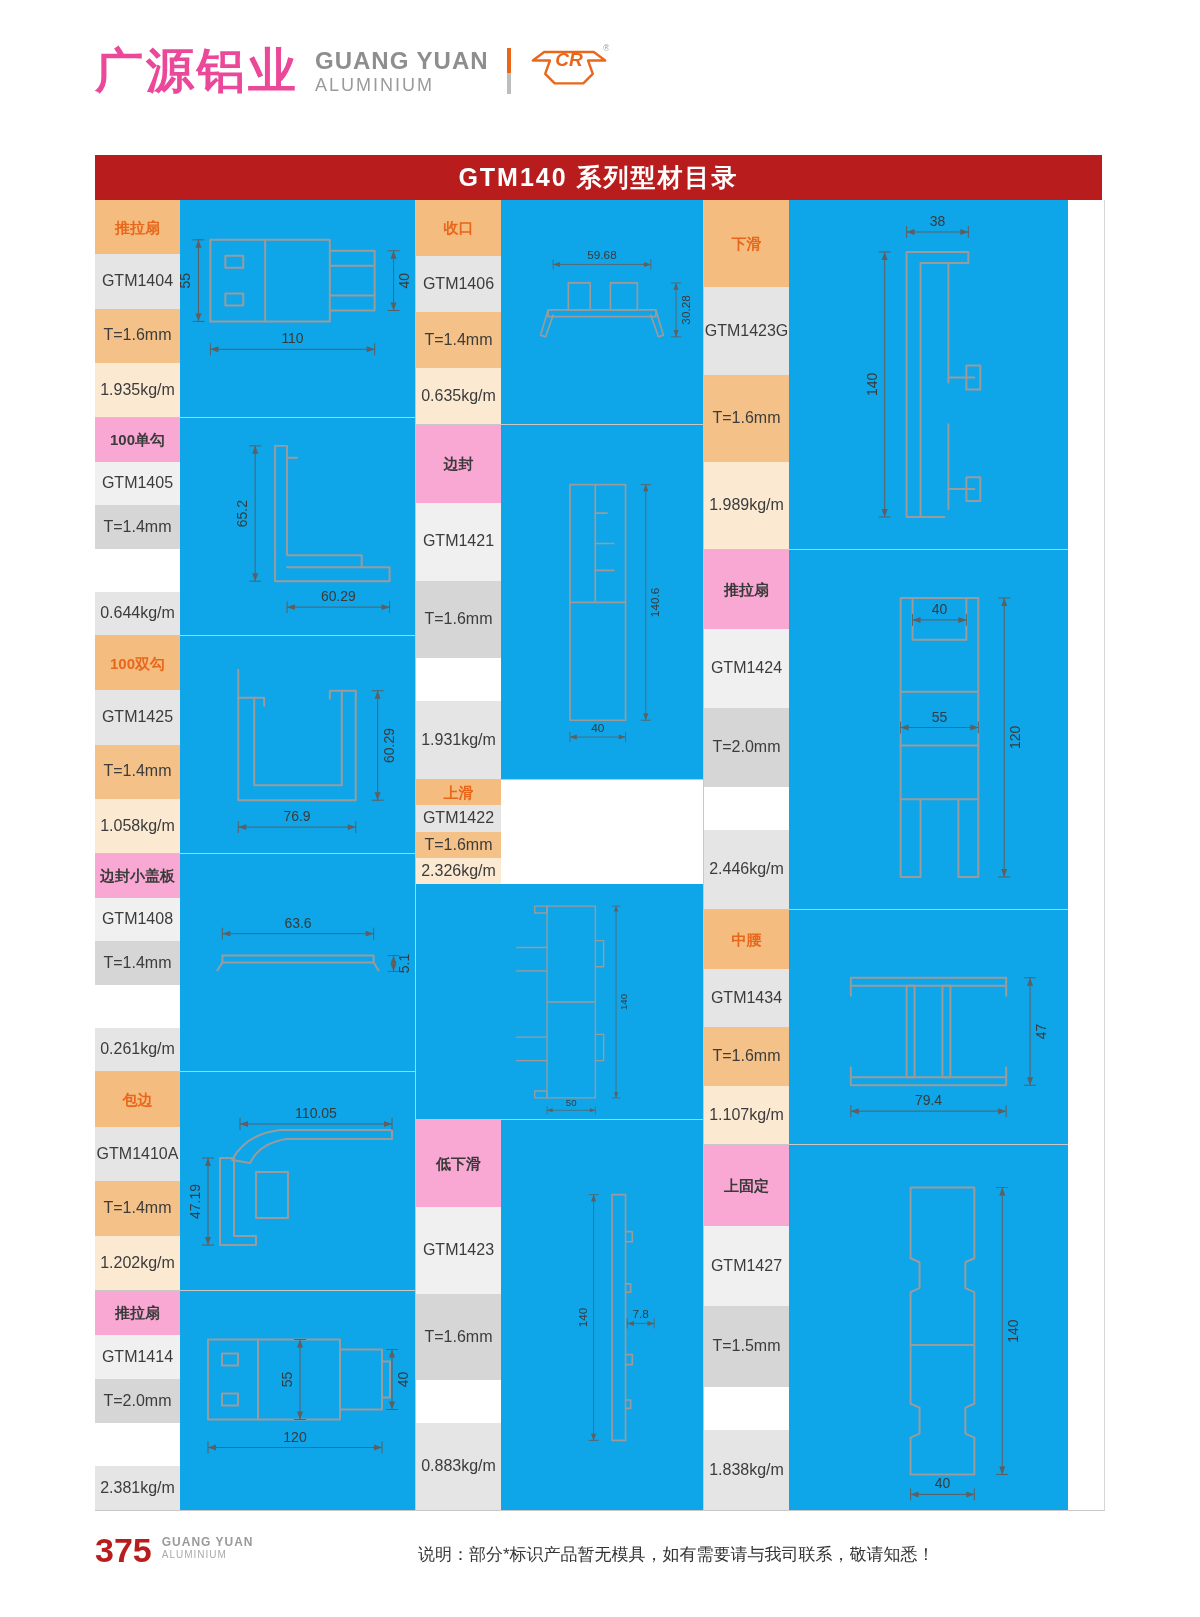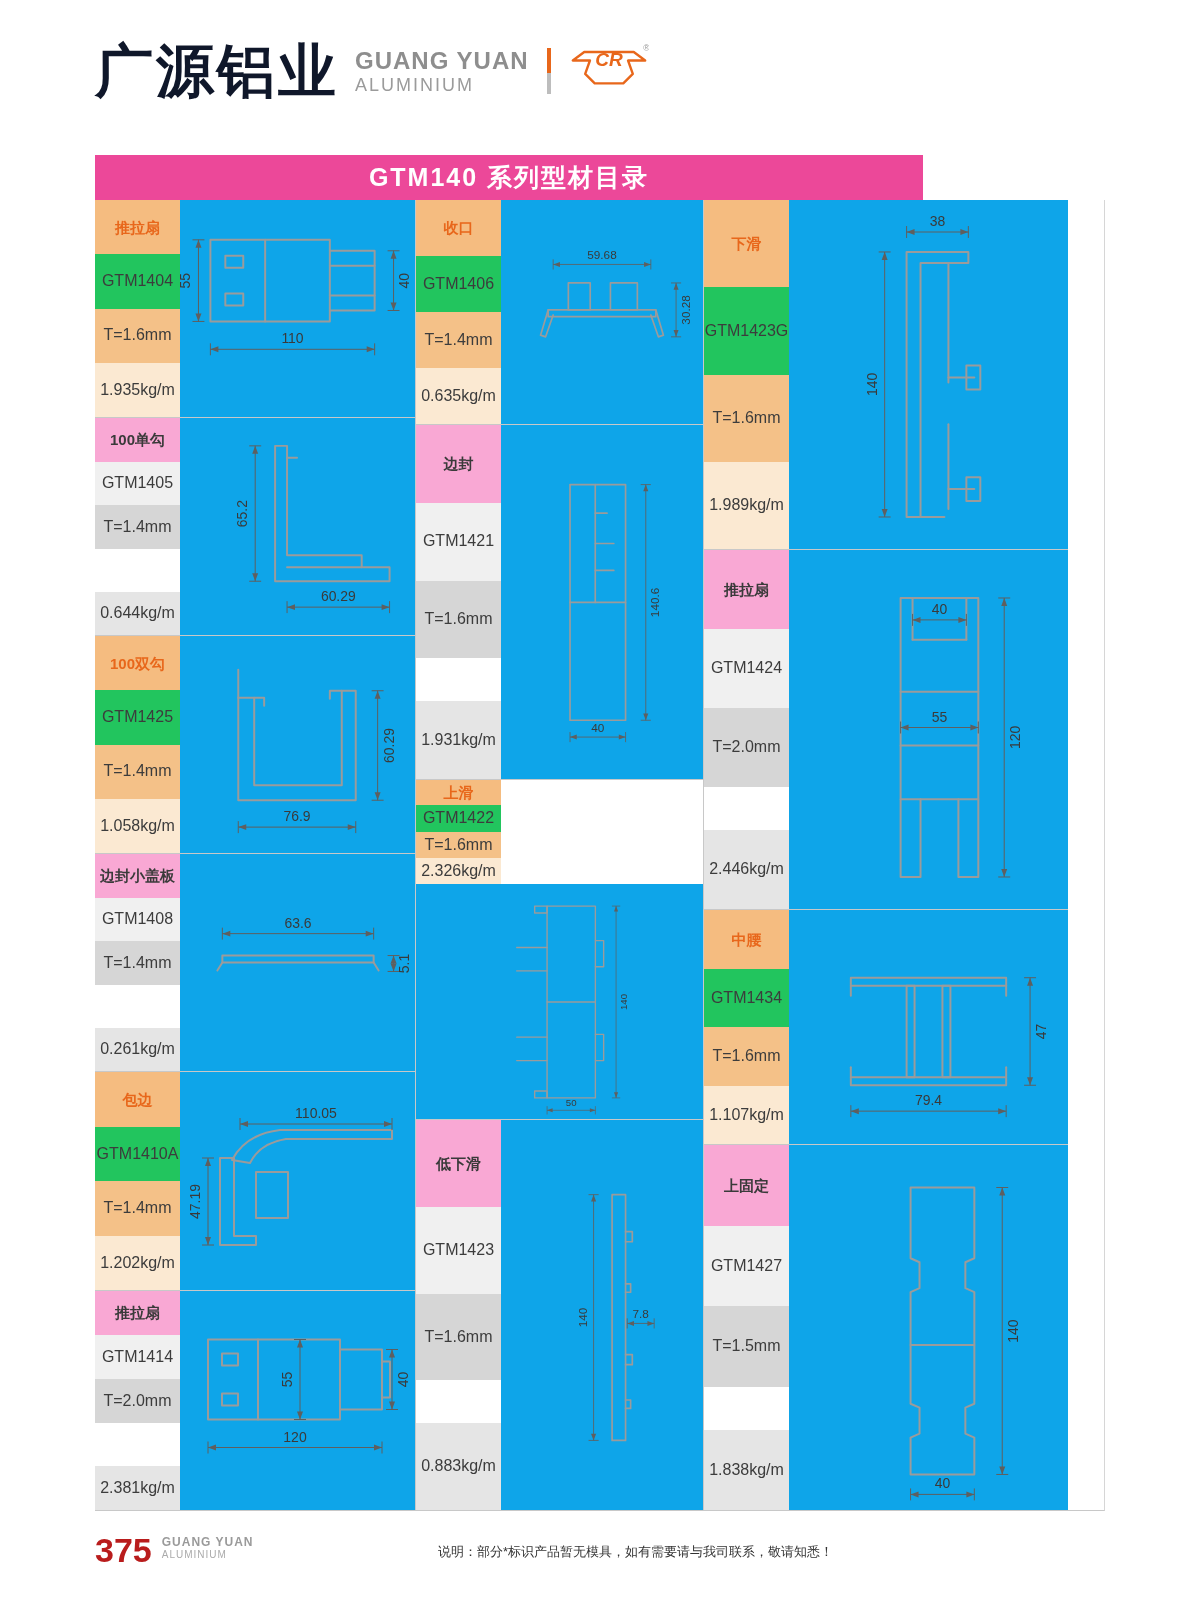--- a/index.html
+++ b/index.html
@@ -2,64 +2,64 @@
 <html><head>
 <meta charset="utf-8">
 <style>
   html,body{margin:0;padding:0;}
   body{
     width:1200px;height:1617px;position:relative;background:#ffffff;
     font-family:"Liberation Sans",sans-serif;color:#3c3c3c;overflow:hidden;
   }
   
   .header{position:absolute;left:95px;top:42px;display:flex;align-items:flex-start;}
-  .brand-cn{font-size:58px;font-weight:bold;color:#0f172a;letter-spacing:3px;line-height:58px;}
+  .brand-cn{font-size:48px;font-weight:bold;color:#ec4899;letter-spacing:3px;line-height:58px;}
   .brand-en-block{margin-left:16px;padding-top:6px;}
   .brand-en{font-size:24px;font-weight:bold;color:#8e8e8e;letter-spacing:1px;line-height:26px;}
   .brand-sub{font-size:18px;color:#9b9b9b;letter-spacing:2px;line-height:22px;}
   .brand-divider{width:4px;height:46px;margin:6px 18px 0 18px;
     background:linear-gradient(#e8671b 0 55%, #bdbdbd 55% 100%);}
   .logo-svg{width:80px;height:54px;margin-top:2px;}
   
-  .title-bar{position:absolute;left:95px;top:155px;width:828px;height:45px;
-    background:#ec4899;color:#fff;display:flex;align-items:center;justify-content:center;
+  .title-bar{position:absolute;left:95px;top:155px;width:1007px;height:45px;
+    background:#b91c1c;color:#fff;display:flex;align-items:center;justify-content:center;
     font-size:25px;font-weight:bold;letter-spacing:2px;}
   
   .grid{position:absolute;left:95px;top:200px;width:1010px;display:flex;
     border-bottom:1px solid #c8c8c8;border-right:1px solid #d6d6d6;box-sizing:border-box;}
   .col{display:flex;flex-direction:column;box-sizing:border-box;}
   .col + .col{border-left:1px solid #c8c8c8;}
   .entry{display:flex;box-sizing:border-box;border-bottom:1px solid #c8c8c8;}
   .entry:last-child{border-bottom:none;}
   .labels{width:85px;display:flex;flex-direction:column;flex-shrink:0;}
   .cell{flex:1;display:flex;align-items:center;justify-content:center;text-align:center;
     padding:4px 2px;font-size:16px;line-height:1.15;}
   .cell.c0{font-weight:bold;font-size:15px;}
   .cell.c1{font-size:16px;}
   .orange .c0{background:#f5bc80;color:#e8671b;}
-  .orange .c1{background:#22c55e;}
+  .orange .c1{background:#e5e5e5;}
   .orange .c2{background:#f4c188;}
   .orange .c3{background:#fbe9d2;}
   .gray .c0{background:#f9a8d4;color:#3a3a3a;}
   .gray .c1{background:#f0f0f0;}
   .gray .c2{background:#d6d6d6;}
   .gray .c3{background:#e5e5e5;margin-top:43px;}
   .drawing{flex:1;position:relative;background:#0ea5e9;}
   .drawing svg{position:absolute;left:0;top:0;width:100%;height:100%;}
   .profile{stroke:#9b9b9b;stroke-width:2;fill:none;stroke-linejoin:round;stroke-linecap:round;}
   .dim line{stroke:#5f5f5f;stroke-width:1;}
   .dim polygon{fill:#5f5f5f;stroke:none;}
   .dimtext{font-size:14px;fill:#3a3a3a;font-family:"Liberation Sans",sans-serif;}
   
   .footer{position:absolute;left:95px;top:1533px;display:flex;align-items:flex-start;}
   .page-num{font-size:34px;font-weight:bold;color:#b91c1c;line-height:34px;}
   .footer-brand{margin-left:10px;padding-top:3px;}
   .footer-brand-en{font-size:12px;font-weight:bold;color:#9a9a9a;letter-spacing:1px;line-height:13px;}
   .footer-brand-sub{font-size:10px;color:#ababab;letter-spacing:1px;line-height:12px;}
-  .footer-note{position:absolute;left:438px;top:1543px;font-size:13px;color:#333;}
+  .footer-note{position:absolute;left:418px;top:1543px;font-size:17px;color:#333;}
   .reg-mark{font-size:9px;fill:#9a9a9a;}
 </style>
 </head>
 <body>
 
 <div class="header">
   <div class="brand-cn">广源铝业</div>
   <div class="brand-en-block">
     <div class="brand-en">GUANG YUAN</div>
     <div class="brand-sub">ALUMINIUM</div>

